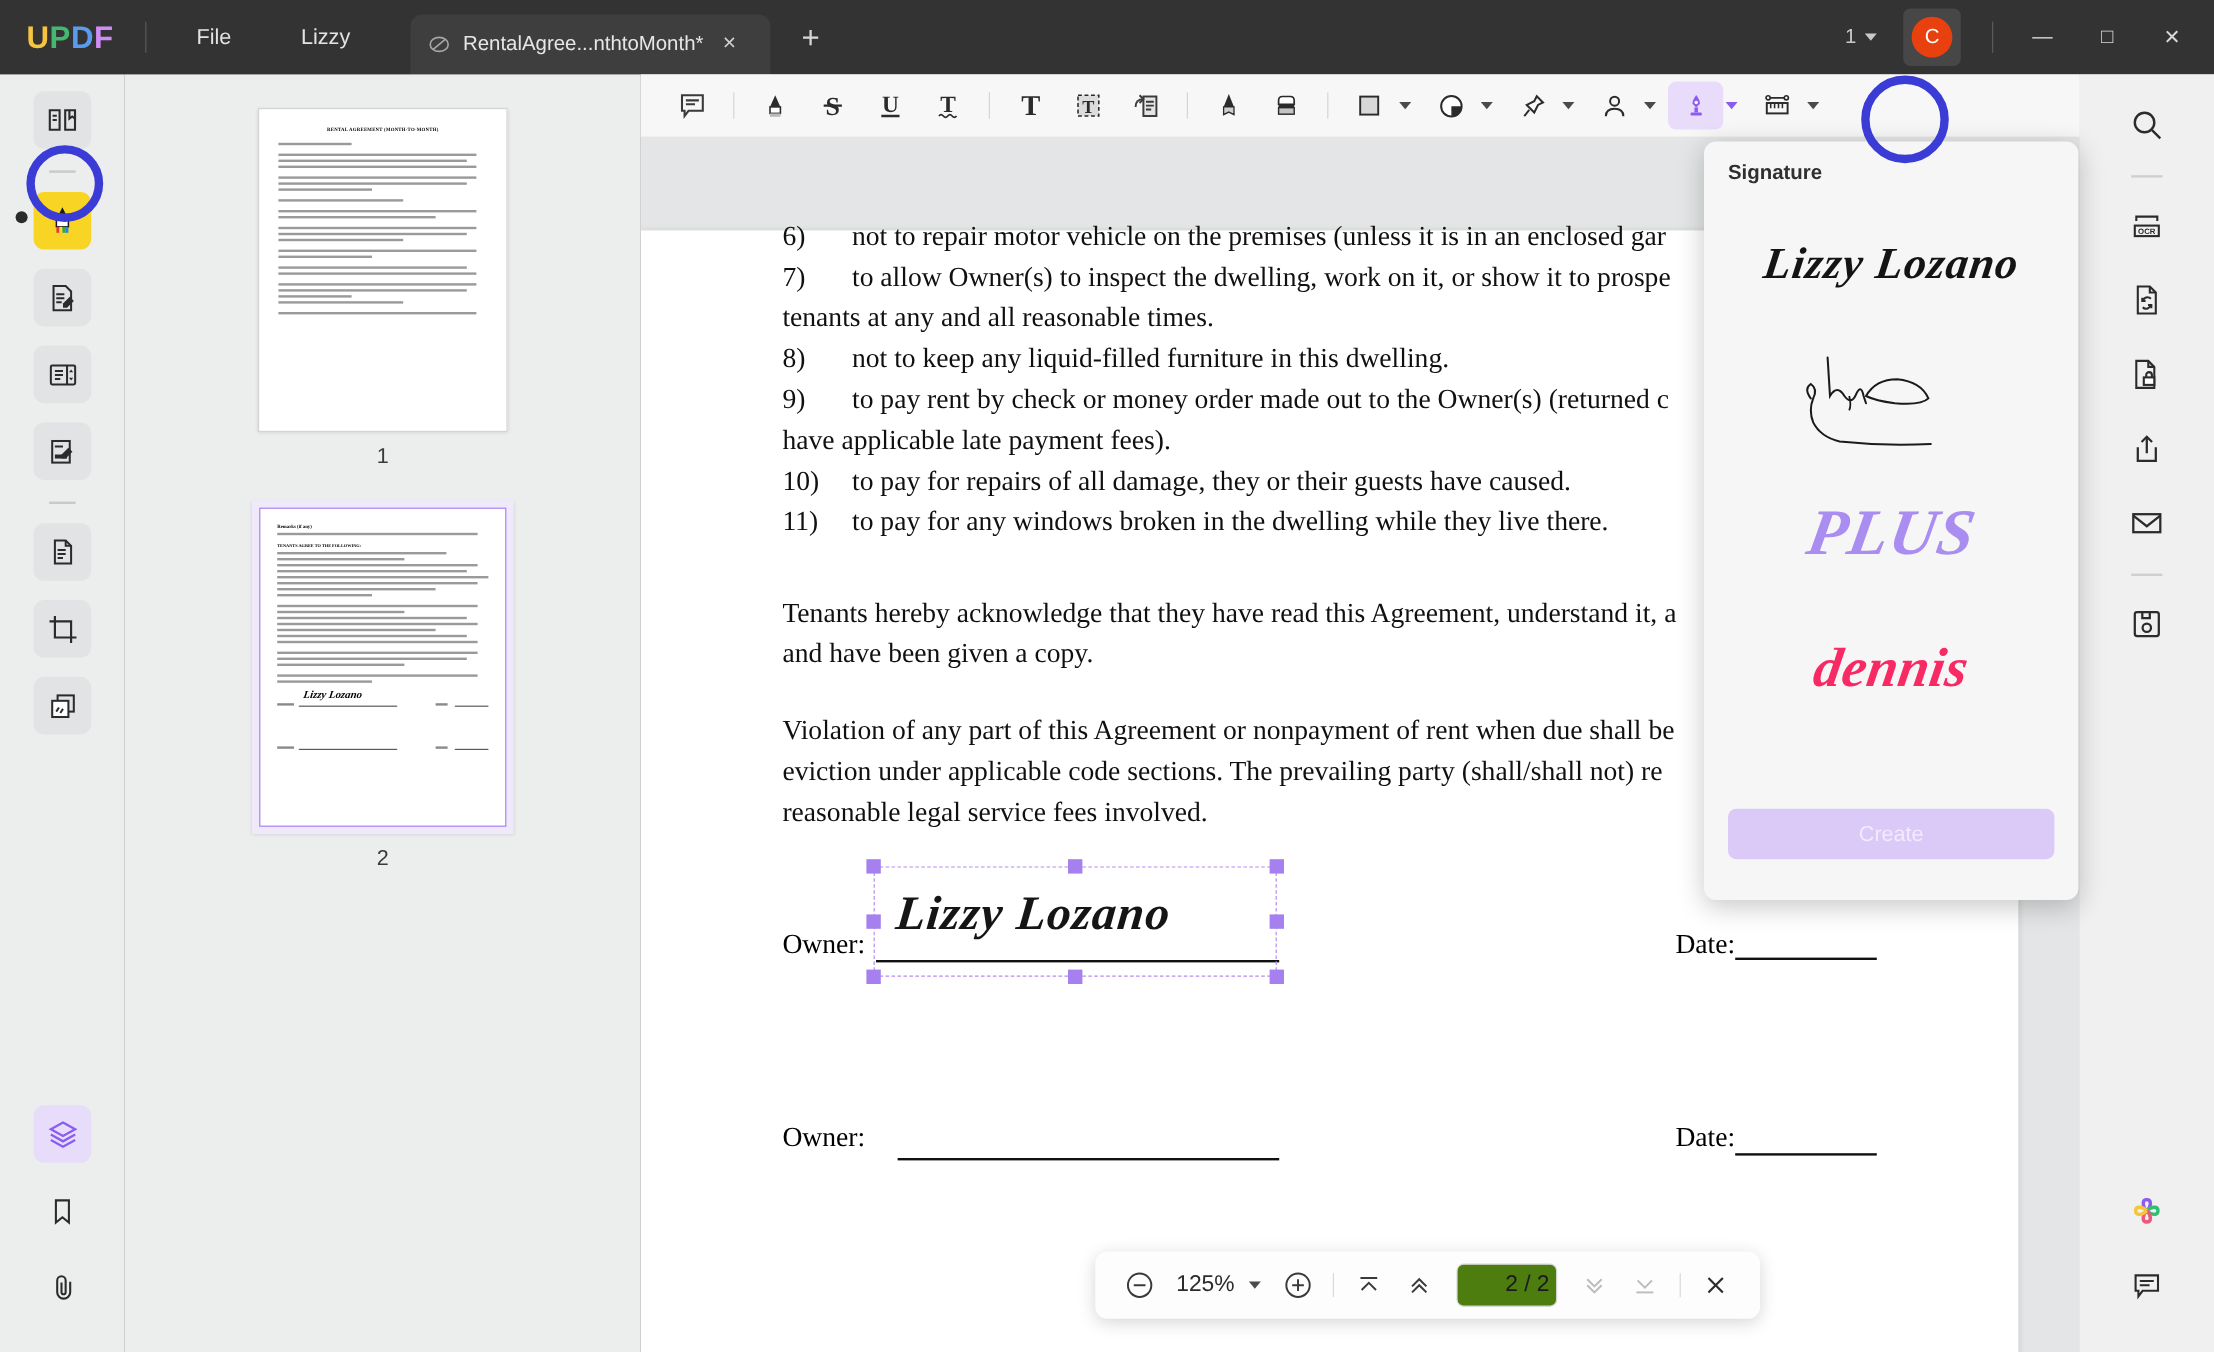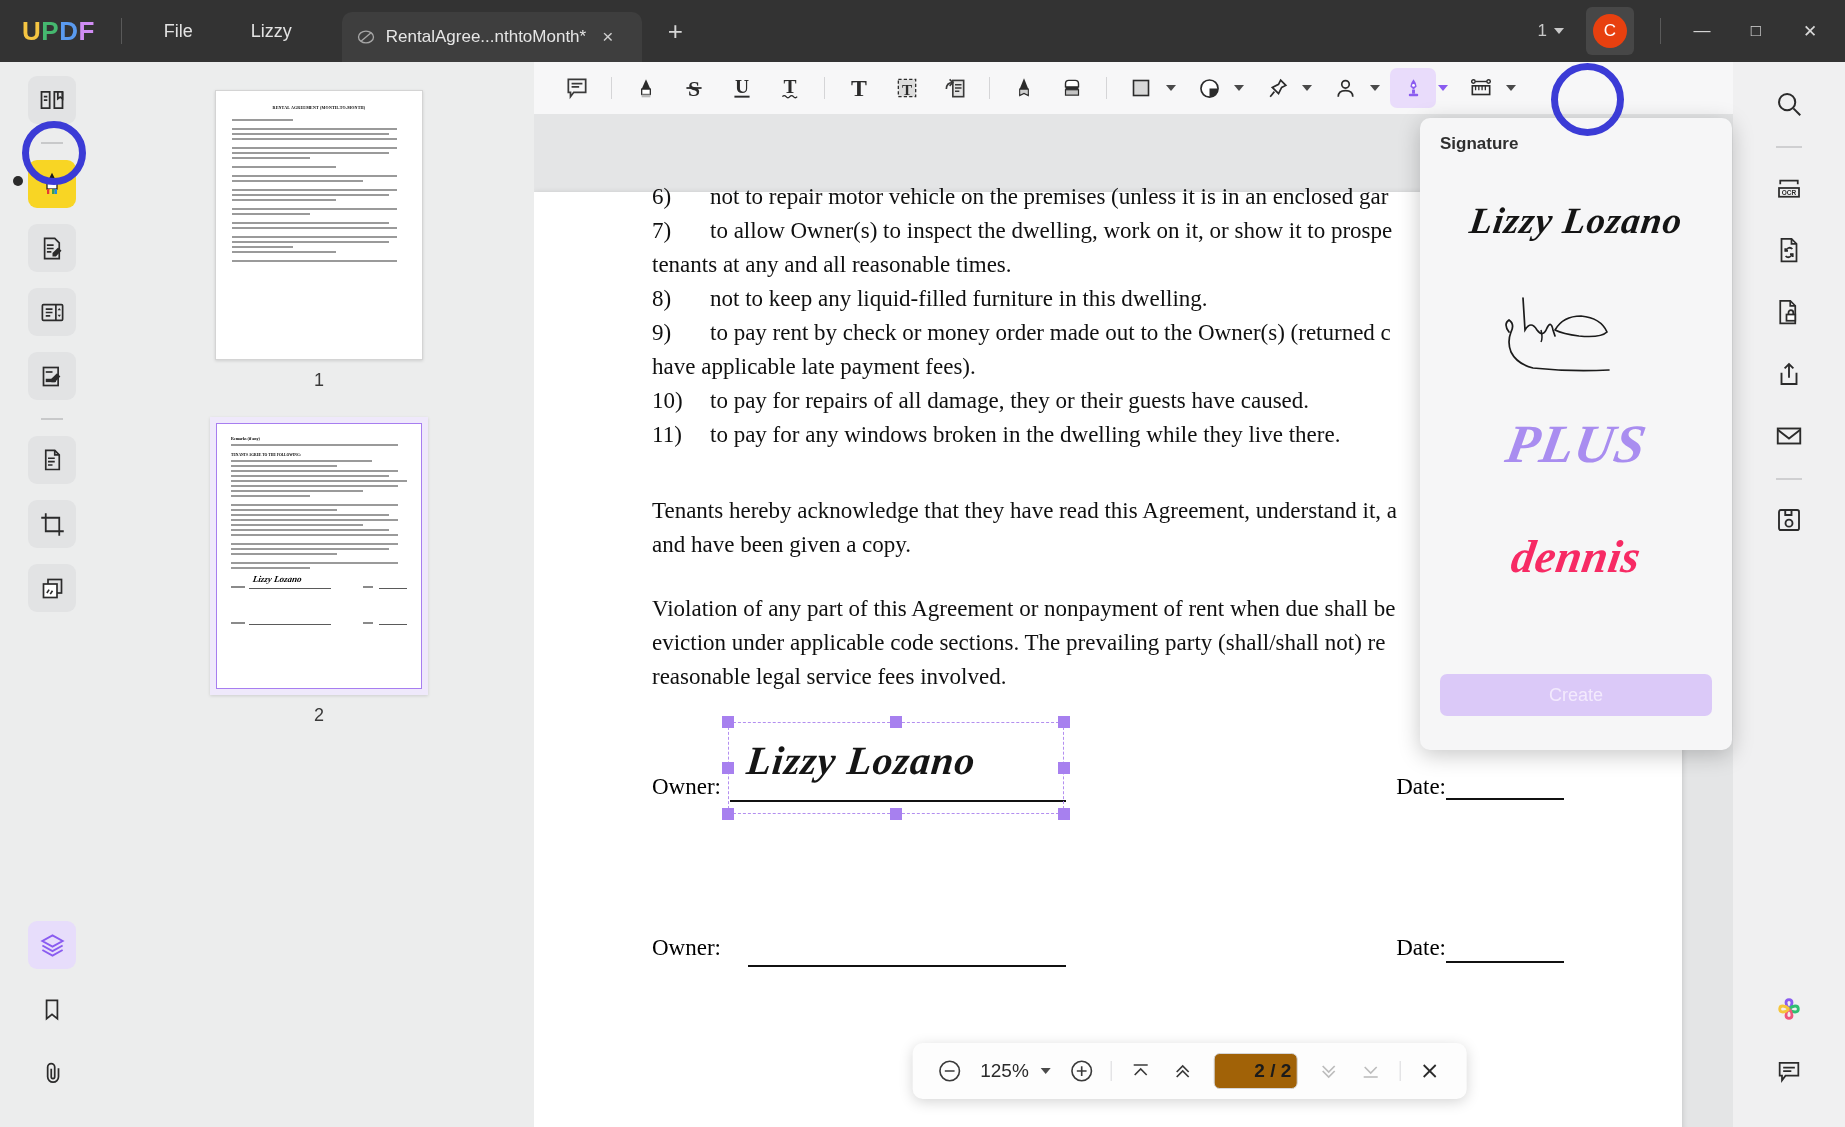--- a/index.html
+++ b/index.html
@@ -186,23 +186,23 @@
   .pagebar {
     position:absolute; bottom:28px; left:50%; transform:translateX(-50%);
     height:56px; background:#fdfdfd; border-radius:10px;
     box-shadow:0 3px 14px rgba(0,0,0,.17);
     display:flex; align-items:center; padding:0 18px; gap:4px; z-index:20;
   }
   .pb-btn { width:38px;height:38px;display:flex;align-items:center;justify-content:center;cursor:pointer;border-radius:6px;}
   .pb-zoom { font-size:19px;color:#2b2b2b;padding:0 8px;min-width:62px;text-align:center; }
   .pb-sep { width:1px;height:20px;background:#d9d9db;margin:0 6px; }
   .pb-pagebox {
-    min-width:84px;height:36px;background:#a16207;border:1px solid #d6d6d8;border-radius:6px;
+    min-width:84px;height:36px;background:#4d7c0f;border:1px solid #d6d6d8;border-radius:6px;
     display:flex;align-items:center;justify-content:center;font-size:19px;color:#1b1b1b;
-    font-weight:bold; margin:0 8px; cursor:text;padding-left:34px;
+    font-weight:normal; margin:0 8px; cursor:text;padding-left:34px;
   }
   .dim { opacity:.33; }
 </style>
 </head>
 <body>
 
 <div class="app">
 
   <div class="titlebar">
     <div class="logo">

